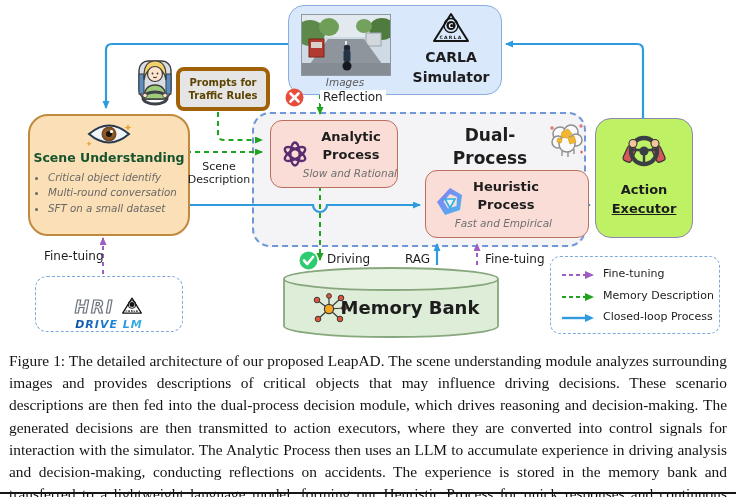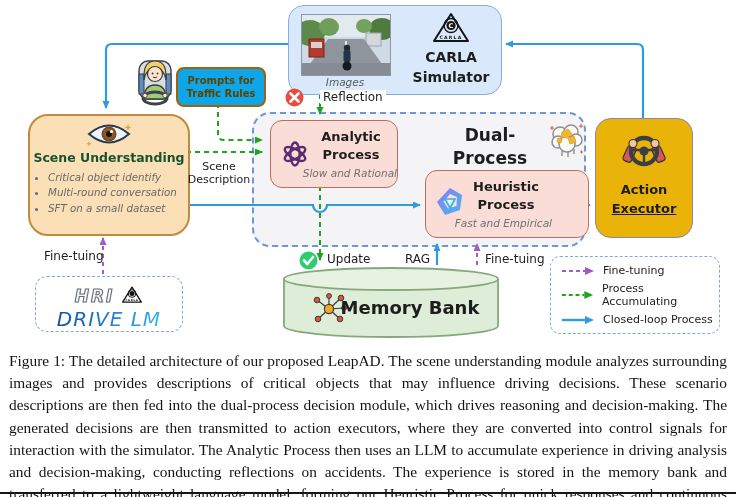--- a/index.html
+++ b/index.html
@@ -9,44 +9,44 @@
   .abs{position:absolute;}
   .z1{z-index:1}.z2{z-index:2}.z3{z-index:3}
 
   
   .carla-box{left:288px;top:5px;width:212px;height:88px;background:#D9E8FA;border:1.6px solid #89AEDE;border-radius:16px;}
   .scene-box{left:28px;top:114px;width:158px;height:118px;background:#FBDFB6;border:2px solid #C08A3E;border-radius:20px;}
   .dual-box{left:252px;top:112px;width:330px;height:131px;background:#F4F4F6;border:2px dashed #6F97D8;border-radius:18px;}
   .pink-box{width:126px;height:66px;background:#FADDD6;border:1.6px solid #BC6F5E;border-radius:12px;}
   .analytic-box{left:270px;top:120px;}
   .heuristic-box{left:425px;top:170px;padding-left:36px;}
-  .action-box{left:595px;top:118px;width:96px;height:118px;background:#eab308;border:1.6px solid #8F85B3;border-radius:16px;}
-  .prompts-box{left:176px;top:67px;width:86px;height:36px;background:#0ea5e9;border:2px solid #a16207;border-radius:8px;
+  .action-box{left:595px;top:118px;width:96px;height:118px;background:#bef264;border:1.6px solid #8F85B3;border-radius:16px;}
+  .prompts-box{left:176px;top:67px;width:86px;height:36px;background:#e5e5e5;border:4px solid #a16207;border-radius:8px;
                display:flex;flex-direction:column;align-items:center;justify-content:center;}
   .hri-box{left:35px;top:276px;width:146px;height:54px;background:#fff;border:1.6px dashed #7FA8DC;border-radius:12px;
            display:flex;flex-direction:column;align-items:center;justify-content:flex-end;gap:1px;}
   .legend-box{left:550px;top:256px;width:170px;height:78px;background:#fff;border:1.6px dashed #7FA8DC;border-radius:10px;
               display:flex;flex-direction:column;justify-content:space-evenly;padding:2px 0;box-sizing:border-box;}
   .box-title{font-size:13px;font-weight:600;text-align:center;line-height:1.35;color:#1d1d1d;}
   .sub{font-size:10.5px;font-style:italic;color:#6f6f6f;text-align:right;}
   .scene-title{font-size:12.5px;font-weight:600;text-align:center;color:#14532d;}
   .bullets{font-size:10.3px;font-style:italic;color:#686868;line-height:1.5;margin:2px 0 0 14px;padding:0;}
   .bullets li{margin:0;padding:0;}
   .lbl{font-size:12px;color:#1d1d1d;}
   .small-cap{font-size:10.5px;font-style:italic;color:#5a5a5a;text-align:center;}
   .prompts-box span{font-size:10px;font-weight:700;color:#5c4300;line-height:1.3;}
-  .legend-row{display:flex;align-items:center;gap:8px;padding-left:10px;}
+  .legend-row{display:flex;align-items:flex-end;gap:8px;padding-left:10px;}
   .legend-row span{font-size:11px;color:#1d1d1d;}
   .caption{position:absolute;left:9px;right:9px;top:350px;margin:0;font-family:"Liberation Serif",serif;
            font-size:15.4px;line-height:1.44;color:#141414;text-align:justify;}
   .bottom-rule{position:absolute;left:0;right:0;top:492px;height:2px;background:#161616;}
 
   .hri-text{font-size:17px;font-weight:800;font-style:italic;letter-spacing:2px;color:#f5f7f9;
             -webkit-text-stroke:1.1px #6a7077;text-shadow:0 0 1px #777;}
-  .drivelm-text{font-size:20px;font-weight:400;font-style:italic;letter-spacing:1px;
+  .drivelm-text{font-size:11px;font-weight:700;font-style:italic;letter-spacing:1px;
             background:linear-gradient(90deg,#0f4fa8,#1a7fd4,#39b5e8);-webkit-background-clip:text;
             background-clip:text;color:transparent;}
 </style>
 </head>
 <body>
 
 <div class="page">
 <div class="figure">
 
   <div class="abs dual-box z1">
@@ -260,21 +260,21 @@
             <circle cx="34" cy="16" r="2.4"></circle>
       </g>
     </svg>
     <div class="abs box-title" style="left:58px;top:30px;width:140px;font-size:18px;">Memory Bank</div>
   </div>
 
   <svg class="abs z3" style="left:299px;top:251px;" width="19" height="19" viewBox="0 0 19 19">
     <circle cx="9.5" cy="9.5" r="9" fill="#2ECC71"></circle>
     <path d="M5,9.5 L8.3,13 L14,6" stroke="#fff" stroke-width="2.6" fill="none" stroke-linecap="round" stroke-linejoin="round"></path>
   </svg>
-  <div class="abs lbl z3" style="left:327px;top:252px;">Update</div>
+  <div class="abs lbl z3" style="left:327px;top:252px;">Driving</div>
   <div class="abs lbl z3" style="left:405px;top:252px;">RAG</div>
   <div class="abs lbl z3" style="left:485px;top:252px;">Fine-tuing</div>
   <div class="abs lbl z3" style="left:44px;top:249px;">Fine-tuing</div>
 
   <div class="abs hri-box z3">
     <div style="display:flex;align-items:center;gap:7px;">
       <span class="hri-text">HRI</span>
       <svg width="22" height="20" viewBox="0 0 40 36">
         <path d="M20,2 L37,29 L3,29 Z" fill="none" stroke="#151515" stroke-width="2.4" stroke-linejoin="round"></path>
         <circle cx="20" cy="13.5" r="7" fill="none" stroke="#151515" stroke-width="1.8"></circle>
@@ -291,21 +291,21 @@
         <path d="M1,5 H24" stroke="#A05CC2" stroke-width="2" stroke-dasharray="4,3" fill="none"></path>
         <path d="M24,1 L33,5 L24,9 Z" fill="#A05CC2"></path>
       </svg>
       <span>Fine-tuning</span>
     </div>
     <div class="legend-row">
       <svg width="34" height="10" viewBox="0 0 34 10">
         <path d="M1,5 H24" stroke="#1FA41F" stroke-width="2" stroke-dasharray="4,3" fill="none"></path>
         <path d="M24,1 L33,5 L24,9 Z" fill="#1FA41F"></path>
       </svg>
-      <span>Process Accumulating</span>
+      <span>Memory Description</span>
     </div>
     <div class="legend-row">
       <svg width="34" height="10" viewBox="0 0 34 10">
         <path d="M1,5 H24" stroke="#2E9BDE" stroke-width="2.4" fill="none"></path>
         <path d="M24,1 L33,5 L24,9 Z" fill="#2E9BDE"></path>
       </svg>
       <span>Closed-loop Process</span>
     </div>
   </div>
 

